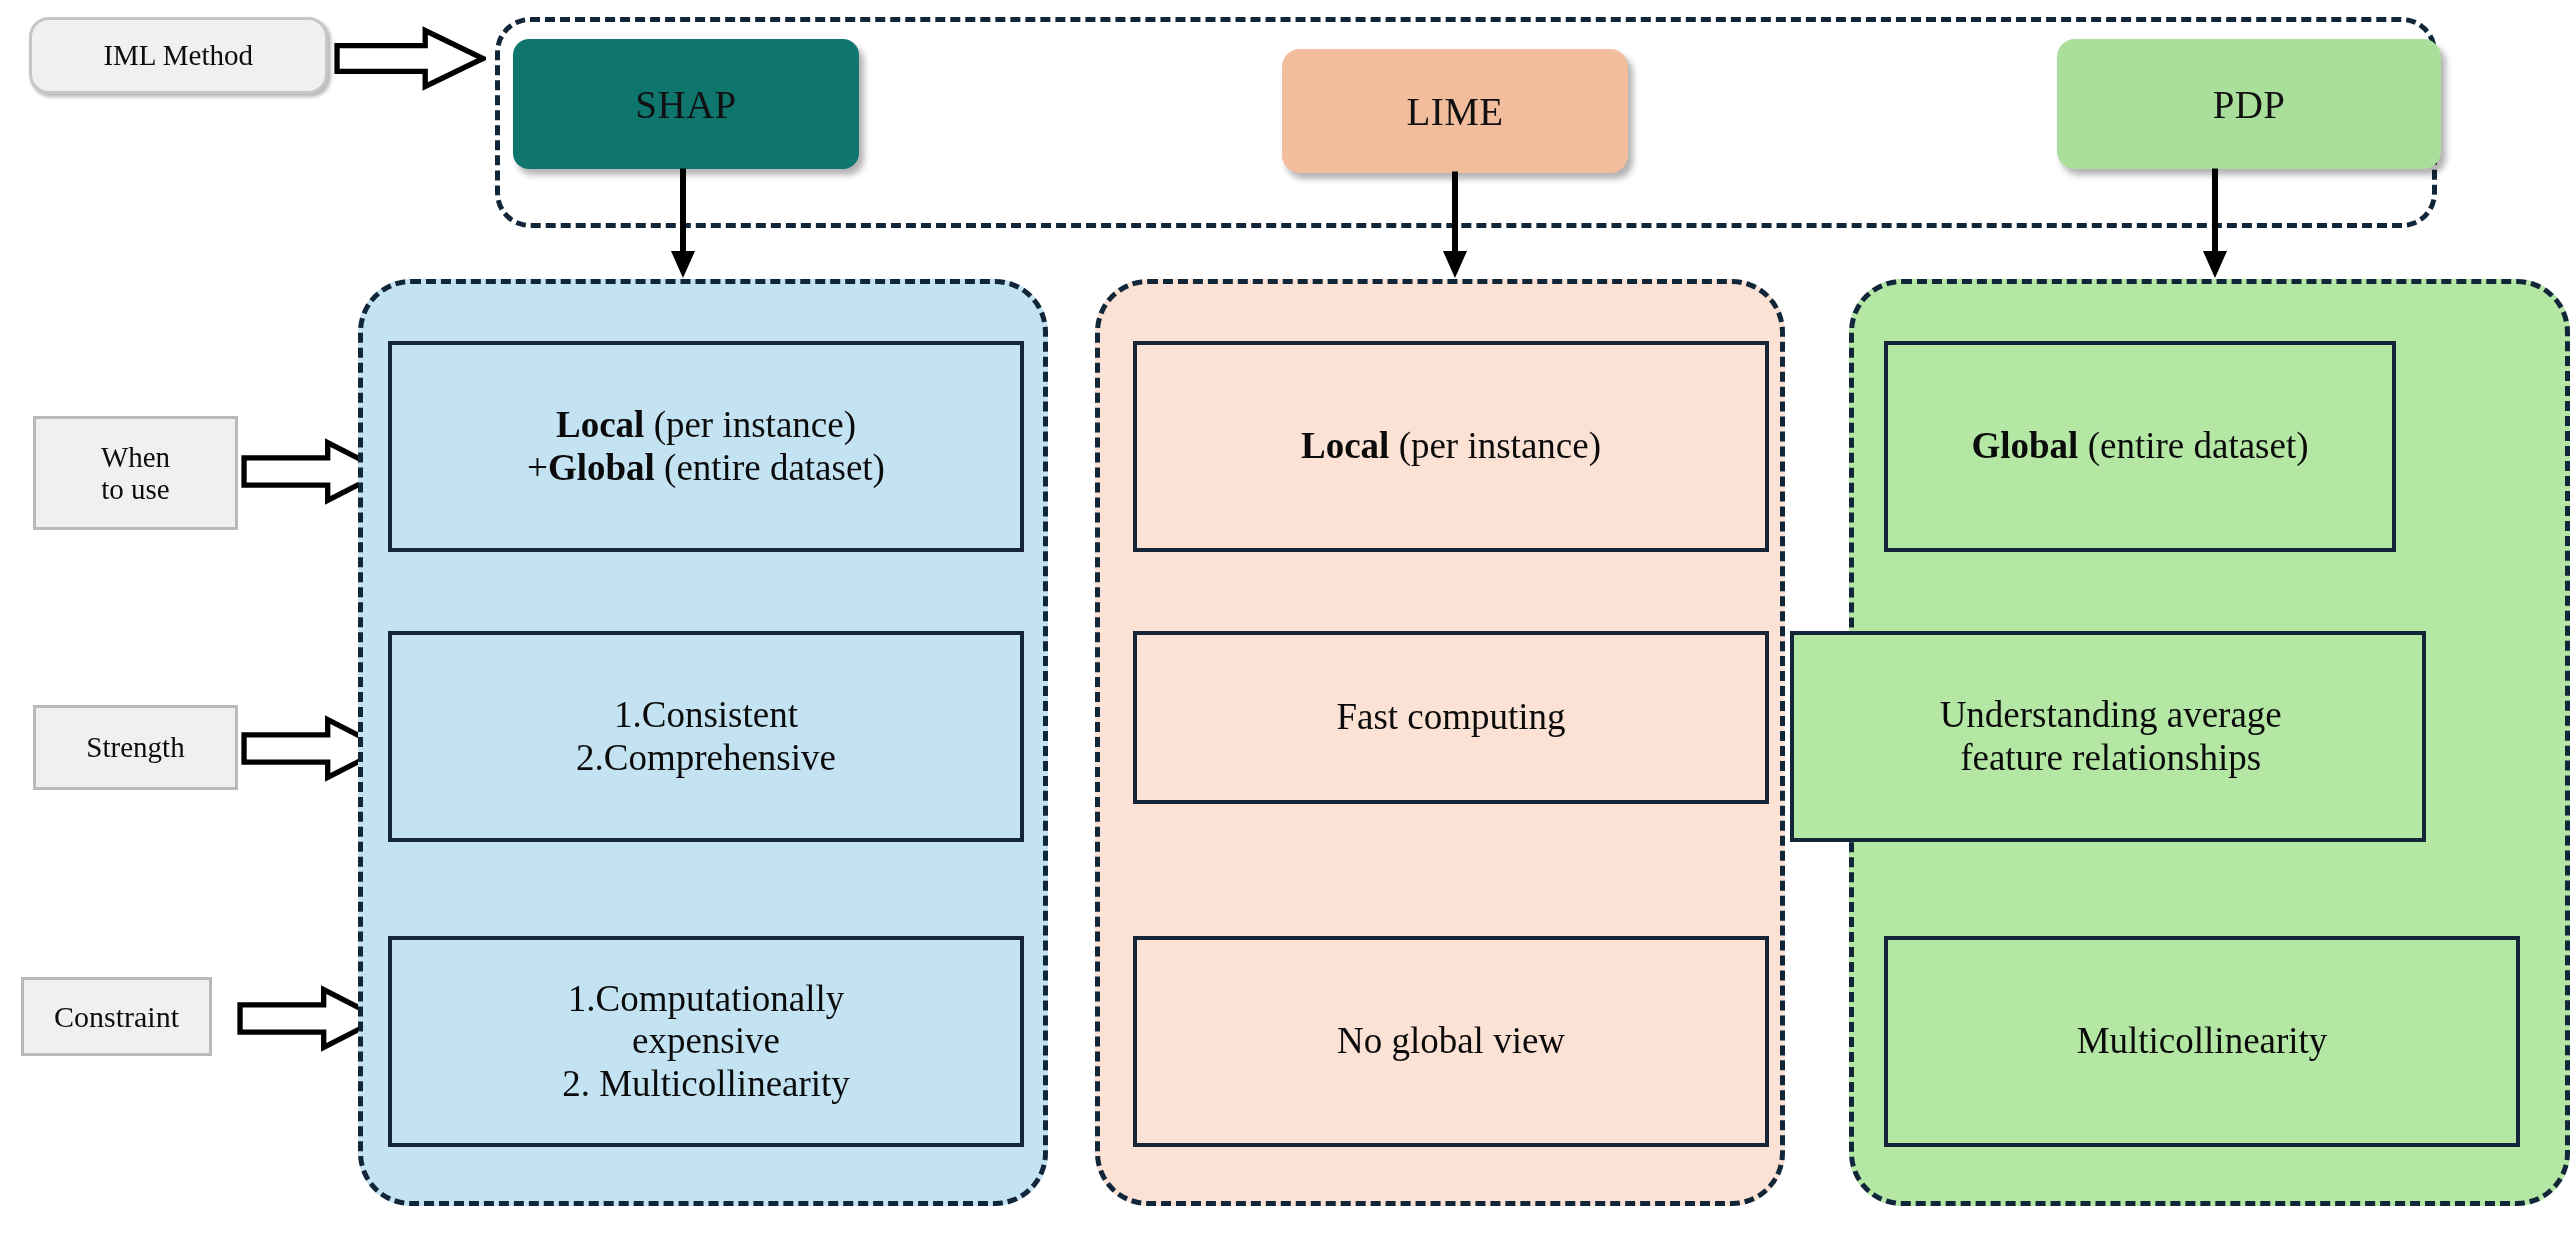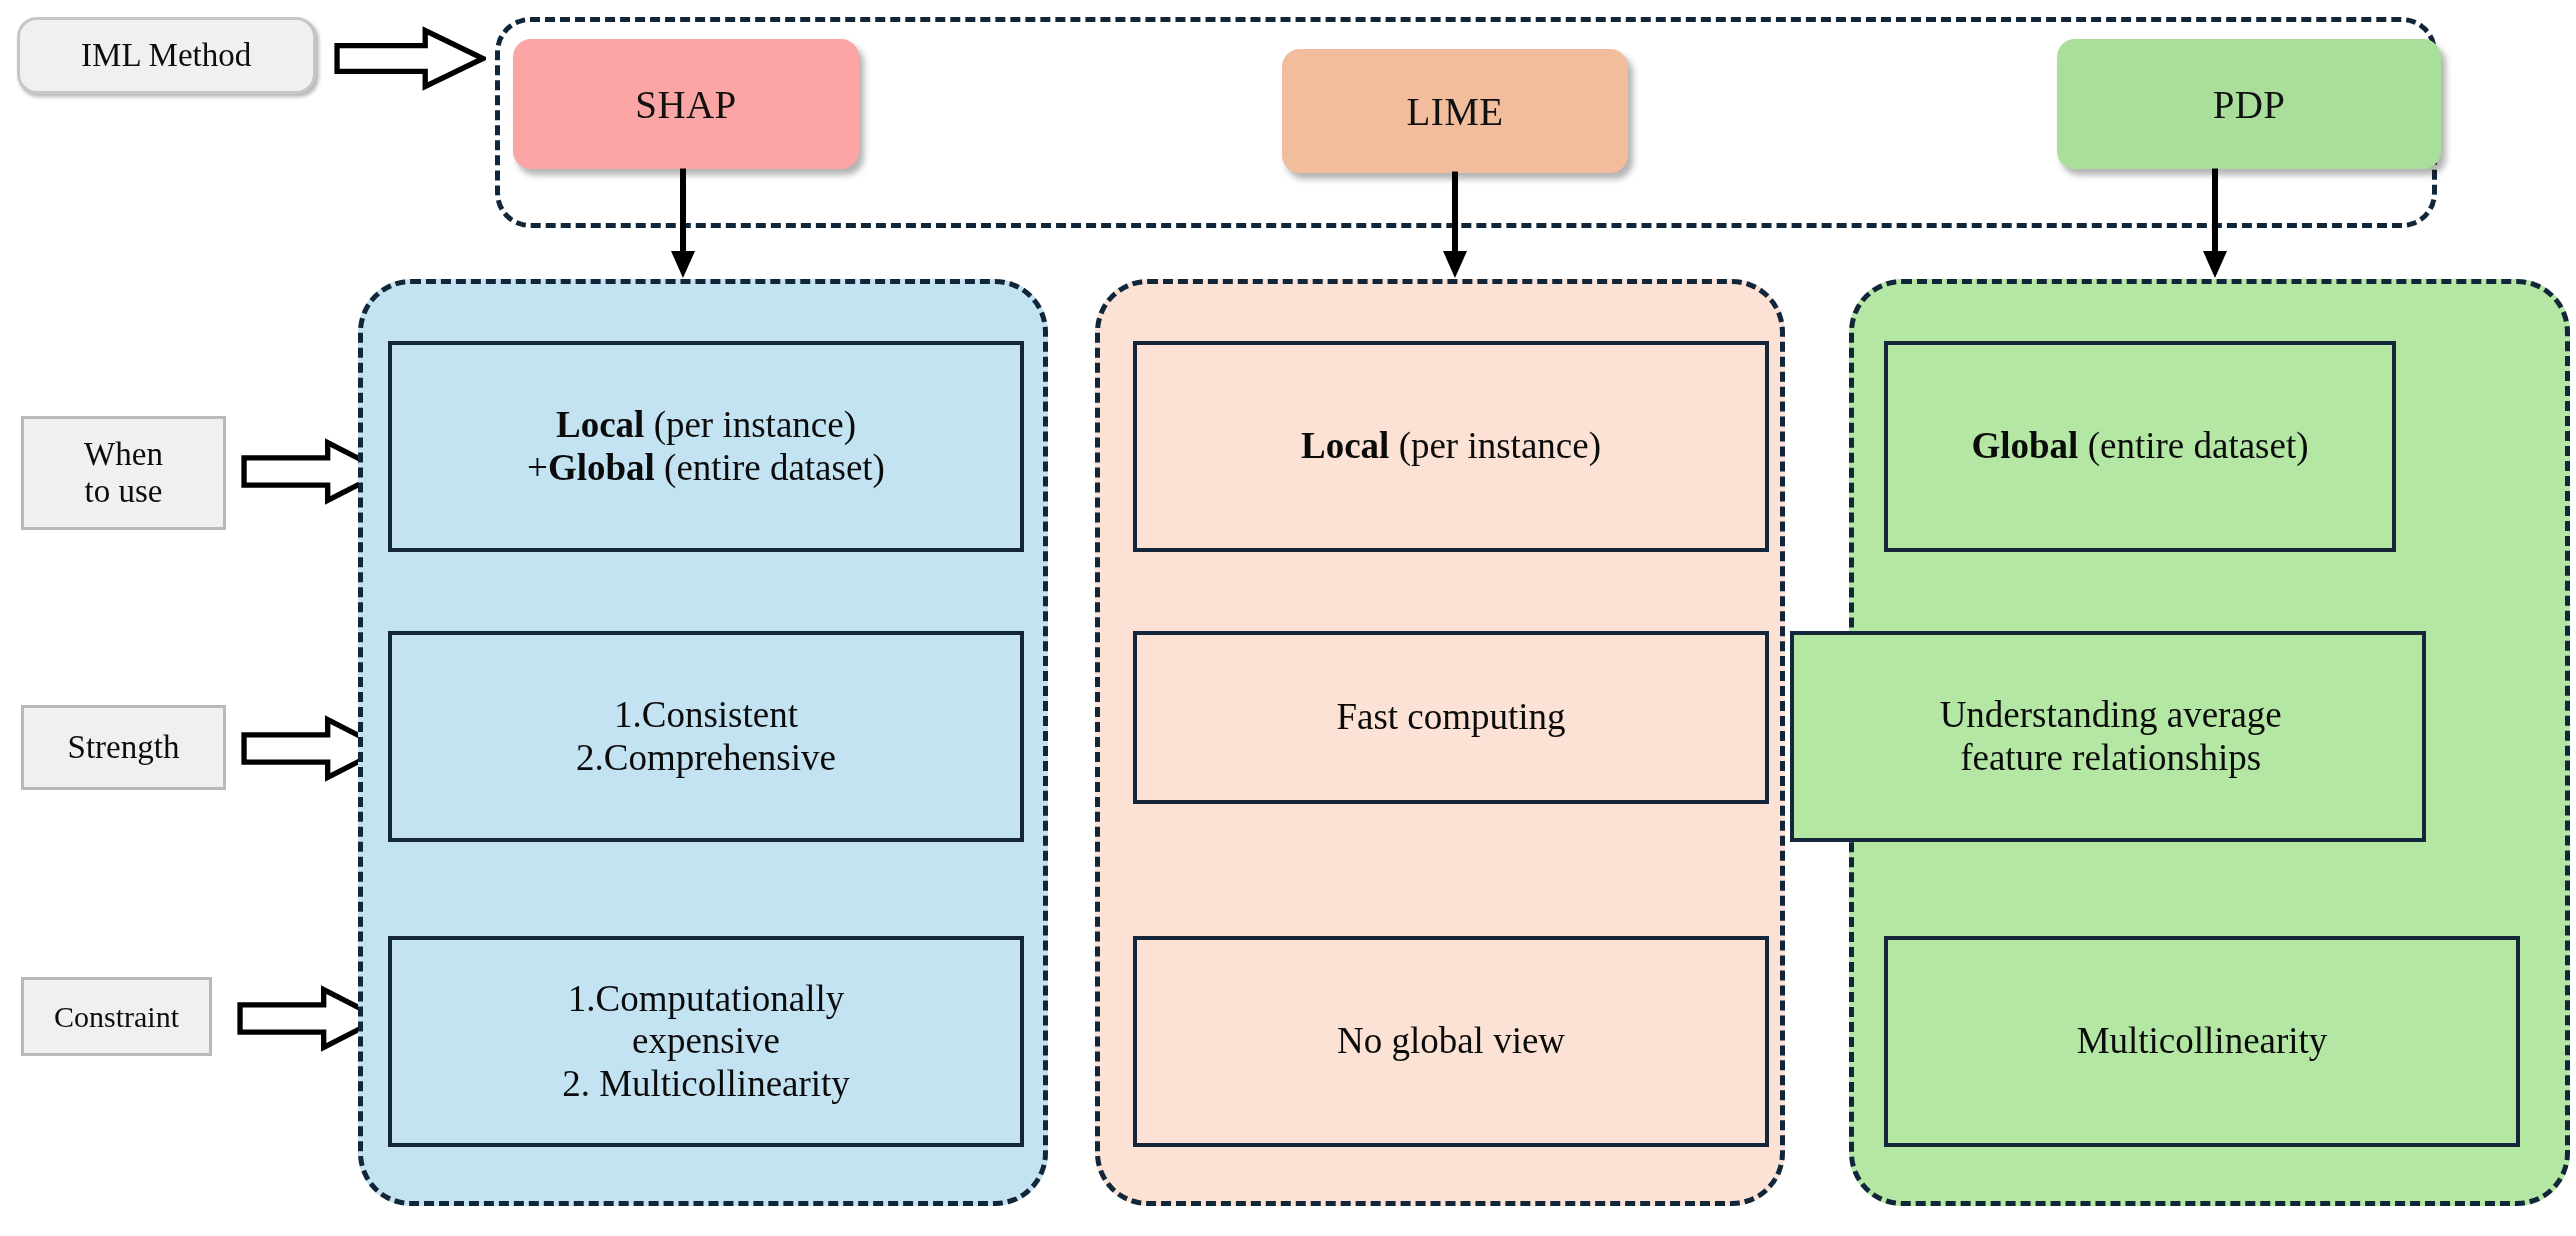--- a/index.html
+++ b/index.html
@@ -80,21 +80,21 @@
     font-size:38px;
     color:#0b0b0b;
     padding:4.6px 10.6px;
   }
   .cell b{font-weight:bold;}
 
   
   .conn{position:absolute;}
   .conn svg{display:block;width:100%;height:100%;}
 
-  .t-big{font-size:33px;}
+  .t-big{font-size:29px;margin-left:12px;}
   .t-mid{font-size:37px;}
   .t-sm{font-size:30px;}
 </style>
 </head>
 <body>
 
 <div id="stage">
 
   <div class="rowlabel rounded t-big" style="left:16.7px;top:16.7px;width:299px;height:77px;">
     <span>IML Method</span>
@@ -128,21 +128,21 @@
     <span>Constraint</span>
   </div>
   <div class="blockarrow" style="left:237px;top:985px;width:146px;height:67px;">
     <svg viewBox="0 0 192 88" preserveAspectRatio="none">
       <path d="M4,26 L114,26 L114,6 L188,44 L114,82 L114,62 L4,62 Z" fill="#ffffff" stroke="#000000" stroke-width="7" stroke-linejoin="miter"></path>
     </svg>
   </div>
 
   <div class="dash-top" style="left:495px;top:16.7px;width:1942px;height:211px;"></div>
 
-  <div class="chip" style="left:513px;top:39px;width:346px;height:130px;background:#fca5a5;">
+  <div class="chip" style="left:513px;top:39px;width:346px;height:130px;background:#0f766e;border-radius:16px;">
     <span>SHAP</span>
   </div>
   <div class="chip" style="left:2057px;top:39px;width:384px;height:130px;background:#A9DF9A;">
     <span>PDP</span>
   </div>
   <div class="chip" style="left:1282px;top:49px;width:346px;height:124px;background:#F2BD9C;">
     <span>LIME</span>
   </div>
 
   <div class="conn" style="left:668px;top:168px;width:30px;height:112px;">

